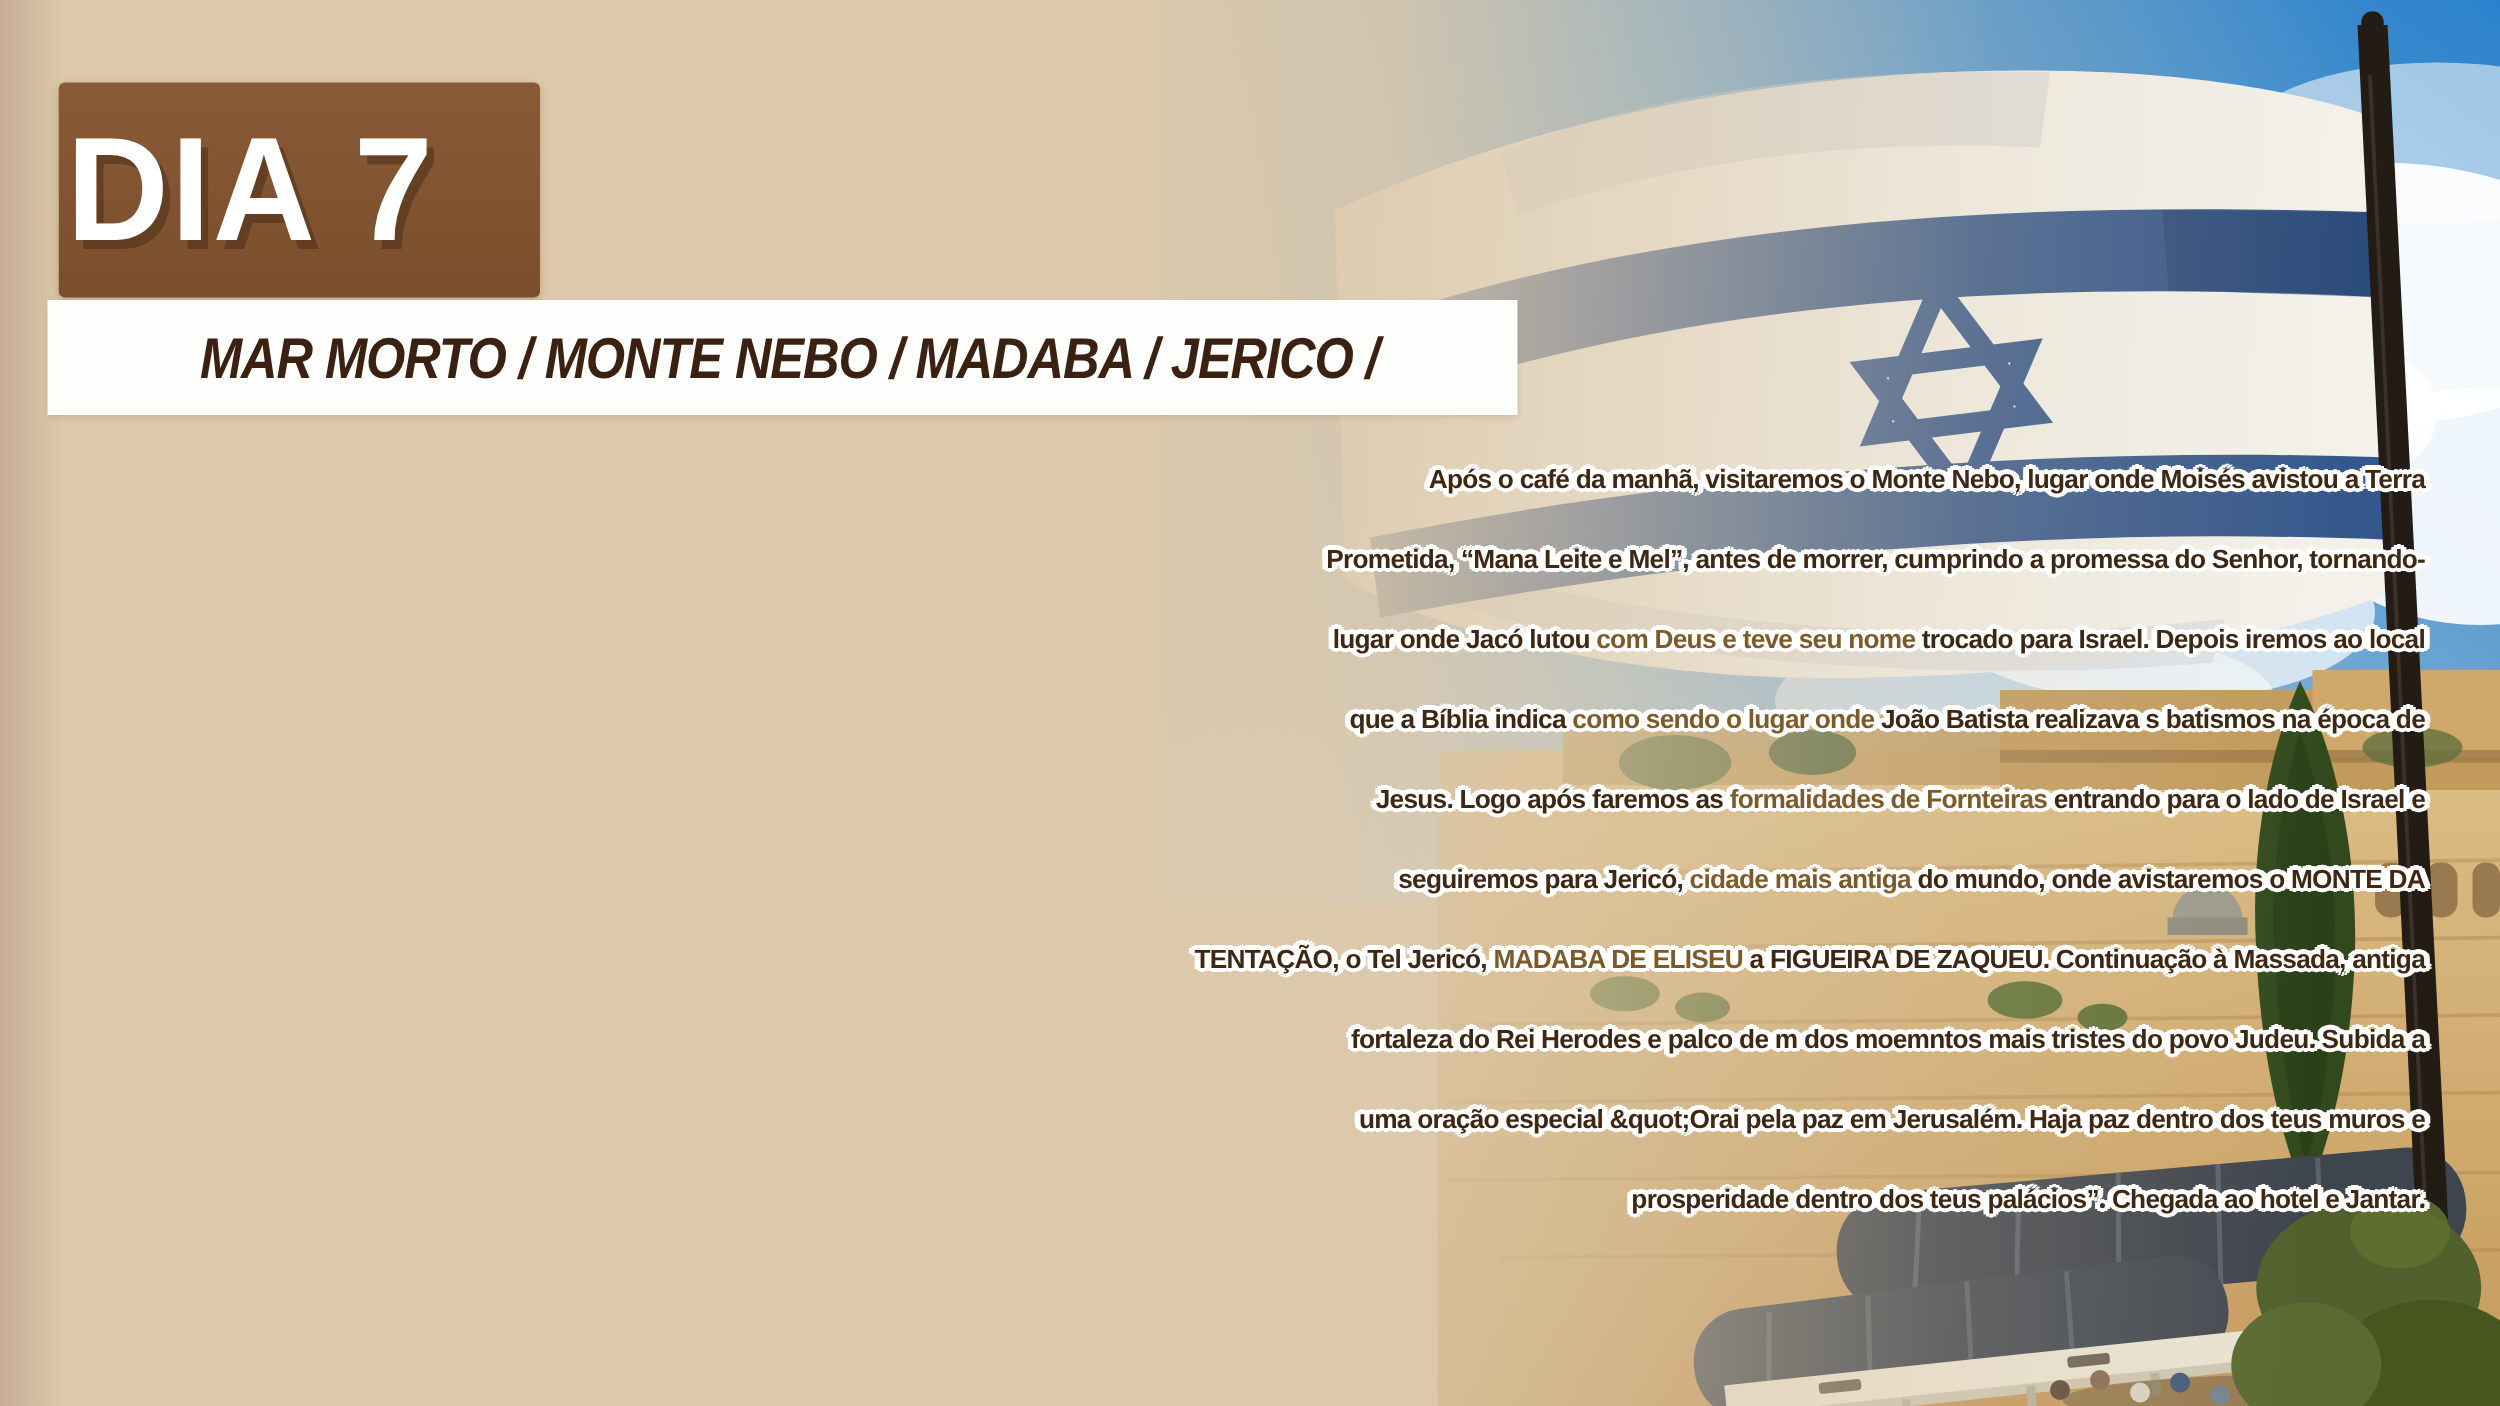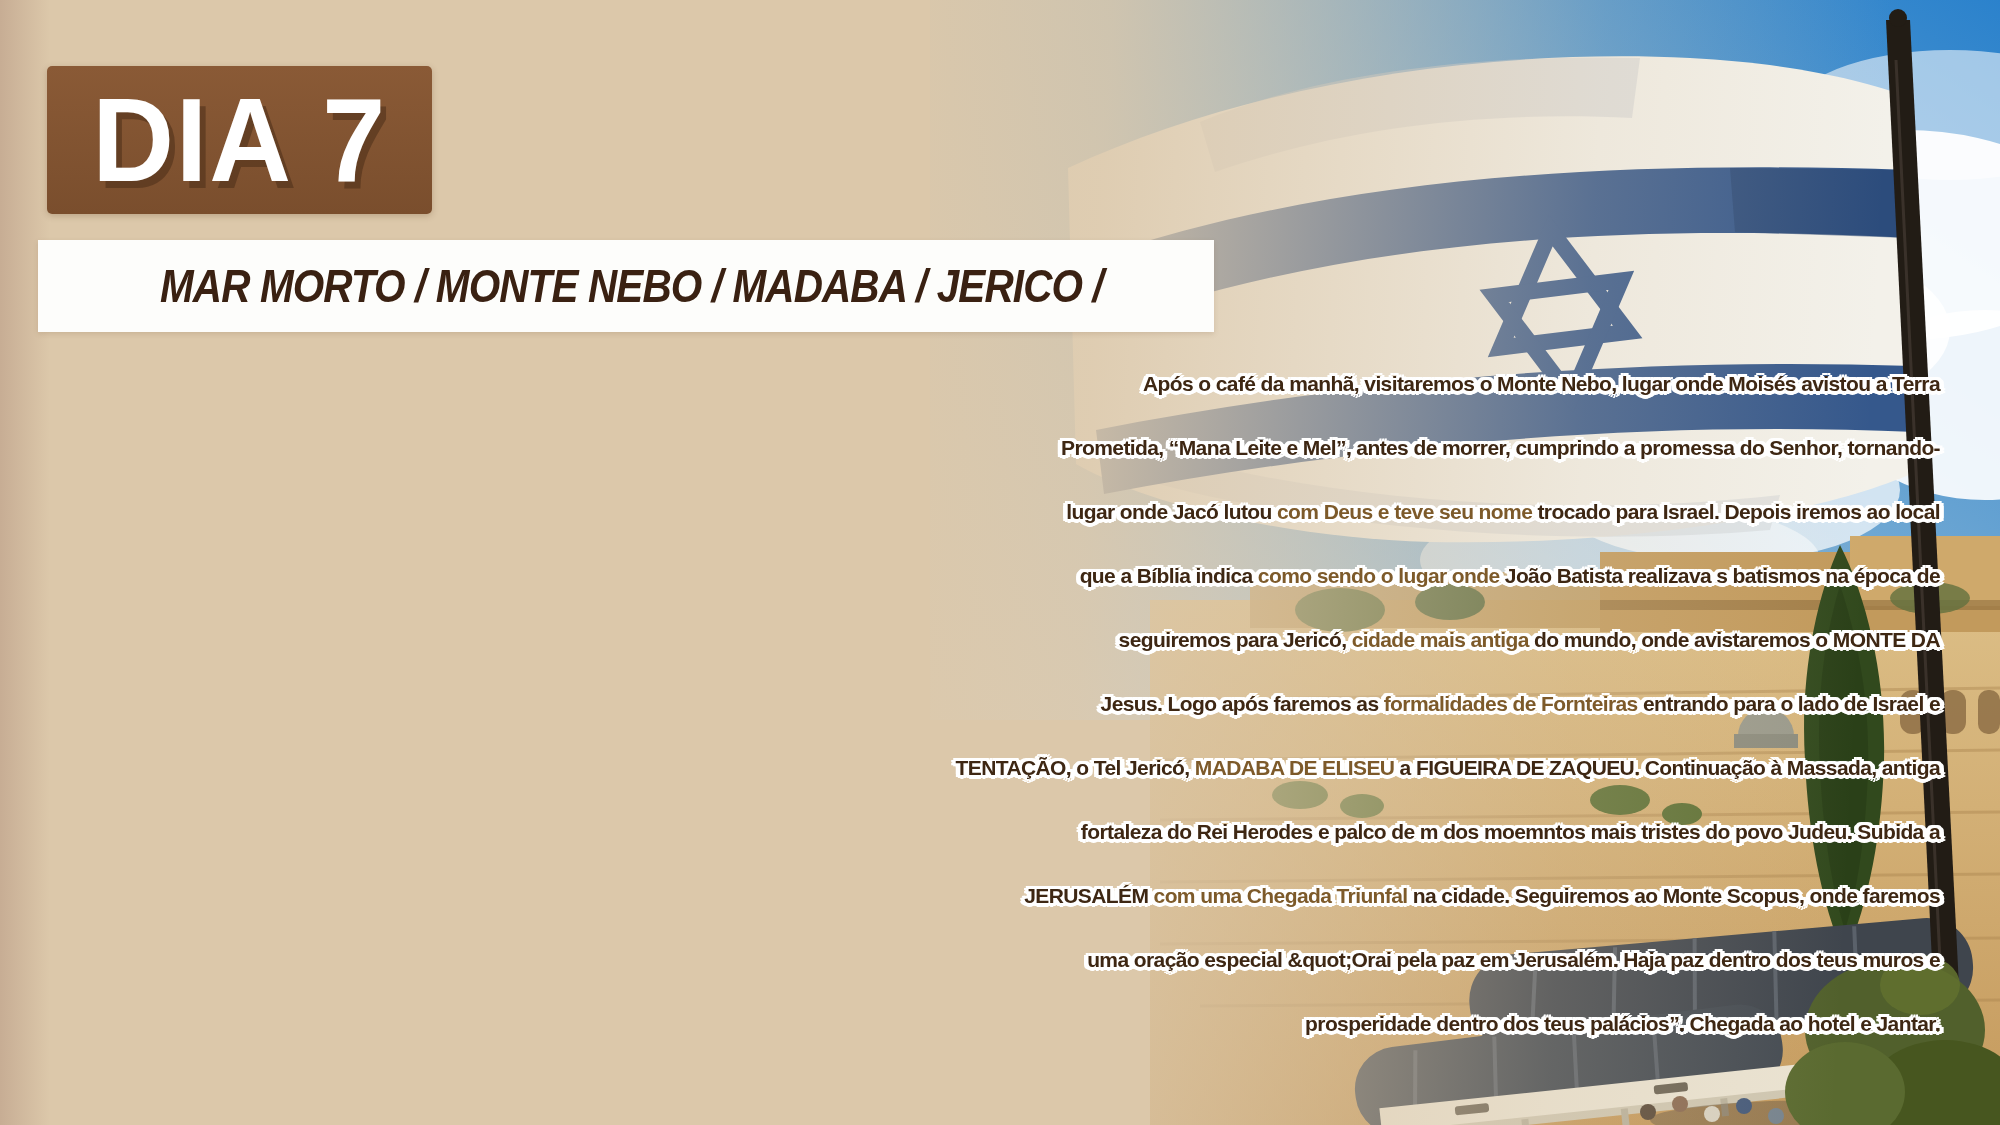--- a/index.html
+++ b/index.html
@@ -16,23 +16,23 @@
       rgba(220,200,170,.88) 54%,
       rgba(220,200,170,.55) 66%,
       rgba(220,200,170,.22) 78%,
       rgba(220,200,170,0) 92%);
   }
   .vignette{
     position:absolute;inset:0;pointer-events:none;
     background:linear-gradient(to right, rgba(178,146,126,.5) 0, rgba(178,146,126,0) 2.5%);
   }
   .day-box{
-    position:absolute;left:47px;top:66px;width:385px;height:148px;
+    position:absolute;left:47px;top:66px;width:385px;height:172px;
     background:linear-gradient(180deg,var(--box_brown,#885835),var(--box_brown_dark,#7a4e2d));
-    border-radius:5px;display:flex;align-items:center;justify-content:center;
+    border-radius:5px;display:flex;align-items:center;
     box-shadow:0 2px 6px rgba(90,60,30,.25);
   }
   .day-label{
     color:#fff;font-weight:bold;font-size:118px;letter-spacing:2px;
     text-shadow:6px 7px 0 rgba(74,46,24,.55);
     transform:scaleX(.96);white-space:pre;
   }
   .banner{
     position:absolute;left:38px;top:240px;width:1176px;height:92px;
     background:var(--banner_white,#fdfdfb);
@@ -214,22 +214,21 @@
 
   <div class="banner">
     <div class="banner-label">MAR MORTO / MONTE NEBO / MADABA / JERICO /</div>
   </div>
 
   <div class="body-text">
       <div class="tline"><span class="seg-dark">Após o café da manhã, visitaremos o Monte Nebo, lugar onde Moisés avistou a Terra</span></div>
       <div class="tline"><span class="seg-dark">Prometida, “Mana Leite e Mel”, antes de morrer, cumprindo a promessa do Senhor, tornando-</span></div>
       <div class="tline"><span class="seg-dark">lugar onde Jacó lutou </span><span class="seg-light">com Deus e teve seu nome</span><span class="seg-dark"> trocado para Israel. Depois iremos ao local</span></div>
       <div class="tline"><span class="seg-dark">que a Bíblia indica </span><span class="seg-light">como sendo o lugar onde</span><span class="seg-dark"> João Batista realizava s batismos na época de</span></div>
+      <div class="tline"><span class="seg-dark">Jesus. Logo após faremos as </span><span class="seg-light">formalidades de Fornteiras</span><span class="seg-dark"> entrando para o lado de Israel e</span></div>
       <div class="tline"><span class="seg-dark">seguiremos para Jericó, </span><span class="seg-light">cidade mais antiga</span><span class="seg-dark"> do mundo, onde avistaremos o MONTE DA</span></div>
-      <div class="tline"><span class="seg-dark">Jesus. Logo após faremos as </span><span class="seg-light">formalidades de Fornteiras</span><span class="seg-dark"> entrando para o lado de Israel e</span></div>
       <div class="tline"><span class="seg-dark">TENTAÇÃO, o Tel Jericó, </span><span class="seg-light">MADABA DE ELISEU</span><span class="seg-dark"> a FIGUEIRA DE ZAQUEU. Continuação à Massada, antiga</span></div>
       <div class="tline"><span class="seg-dark">fortaleza do Rei Herodes e palco de m dos moemntos mais tristes do povo Judeu. Subida a</span></div>
-      <div class="tline"><span class="seg-dark">JERUSALÉM </span><span class="seg-light">com uma Chegada Triunfal</span><span class="seg-dark"> na cidade. Seguiremos ao Monte Scopus, onde faremos</span></div>
       <div class="tline"><span class="seg-dark"> uma oração especial &amp;quot;Orai pela paz em Jerusalém. Haja paz dentro dos teus muros e</span></div>
       <div class="tline"><span class="seg-dark">prosperidade dentro dos teus palácios”. Chegada ao hotel e Jantar.</span></div>
     </div>
 
 </div>
 
 </body></html>

